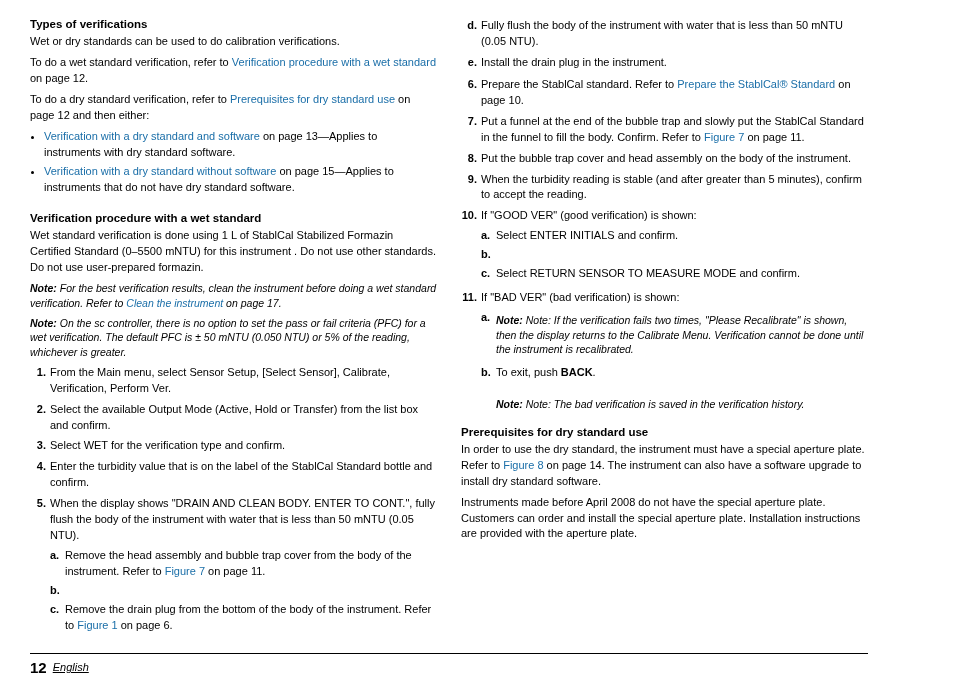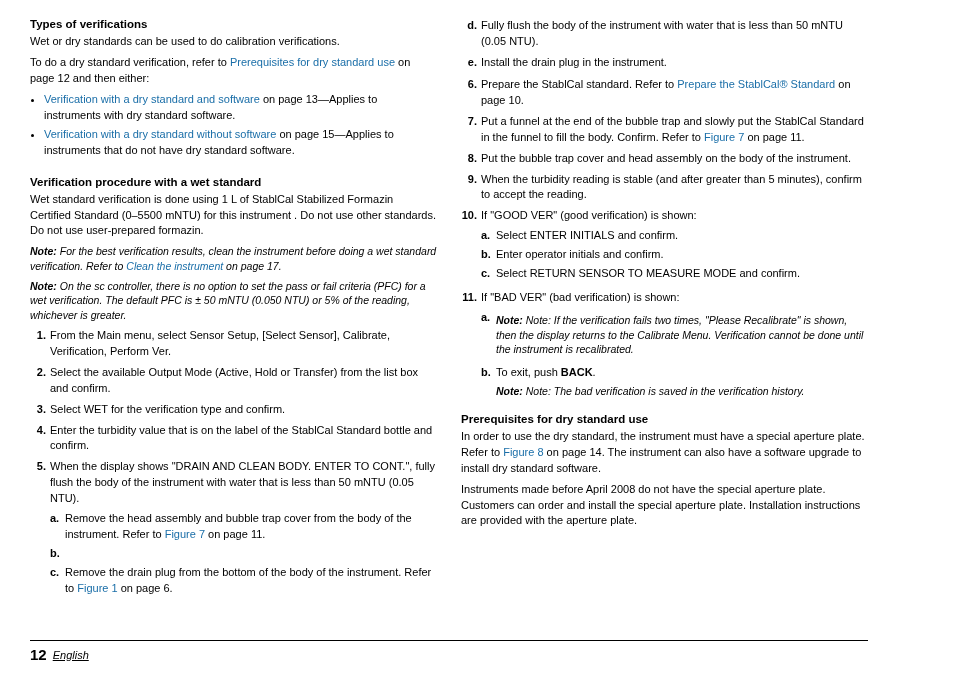--- a/index.html
+++ b/index.html
@@ -121,20 +121,23 @@
 <body>
 
 <div class="page">
   <div class="content-area">
 
     <div class="left-col">
 
       <div>
         <div class="section-title">Types of verifications</div>
         <p>Wet or dry standards can be used to do calibration verifications.</p>
+        <p>
+          <span>To do a wet standard verification, refer to </span><a class="link">Verification procedure with a wet standard</a><span> on page 12.</span>
+        </p>
         <p>
           <span>To do a dry standard verification, refer to </span><a class="link">Prerequisites for dry standard use</a><span> on page 12 and then either:</span>
         </p>
         <ul>
           <li>
             <a class="link">Verification with a dry standard and software</a><span> on page 13—Applies to instruments with dry standard software.</span>
           </li>
           <li>
             <a class="link">Verification with a dry standard without software</a><span> on page 15—Applies to instruments that do not have dry standard software.</span>
           </li>
@@ -235,21 +238,20 @@
           <span class="num bold">10.</span>
           <div class="content">
             <span>If "GOOD VER" (good verification) is shown:</span>
             <ul class="sub-list">
               <li>
                 <span class="sub-label bold">a.</span>
                 <span>Select ENTER INITIALS and confirm.</span>
               </li>
               <li>
                 <span class="sub-label bold">b.</span>
-                <span>Enter operator initials and confirm.</span>
               </li>
               <li>
                 <span class="sub-label bold">c.</span>
                 <span>Select RETURN SENSOR TO MEASURE MODE and confirm.</span>
               </li>
             </ul>
           </div>
         </li>
         <li>
           <span class="num bold">11.</span>
@@ -261,21 +263,21 @@
                 <div>
                   <p class="note" style="margin-top:3px;"><strong>Note:</strong> <span>Note: If the verification fails two times, "Please Recalibrate" is shown, then the display returns to the Calibrate Menu. Verification cannot be done until the instrument is recalibrated.</span></p>
                 </div>
               </li>
               <li>
                 <span class="sub-label bold">b.</span>
                 <div>
                   <span>
                     <span>To exit, push </span><strong>BACK</strong><span>.</span>
                   </span>
-                  <p class="note" style="margin-top:3px;"><strong>Note:</strong> <span>Note: The bad verification is saved in the verification history.</span></p>
+                  <p class="note" style="margin-top:16px;"><strong>Note:</strong> <span>Note: The bad verification is saved in the verification history.</span></p>
                 </div>
               </li>
             </ul>
           </div>
         </li>
       </ol>
 
       <div style="margin-top:6px;">
         <div class="section-title">Prerequisites for dry standard use</div>
         <p>

